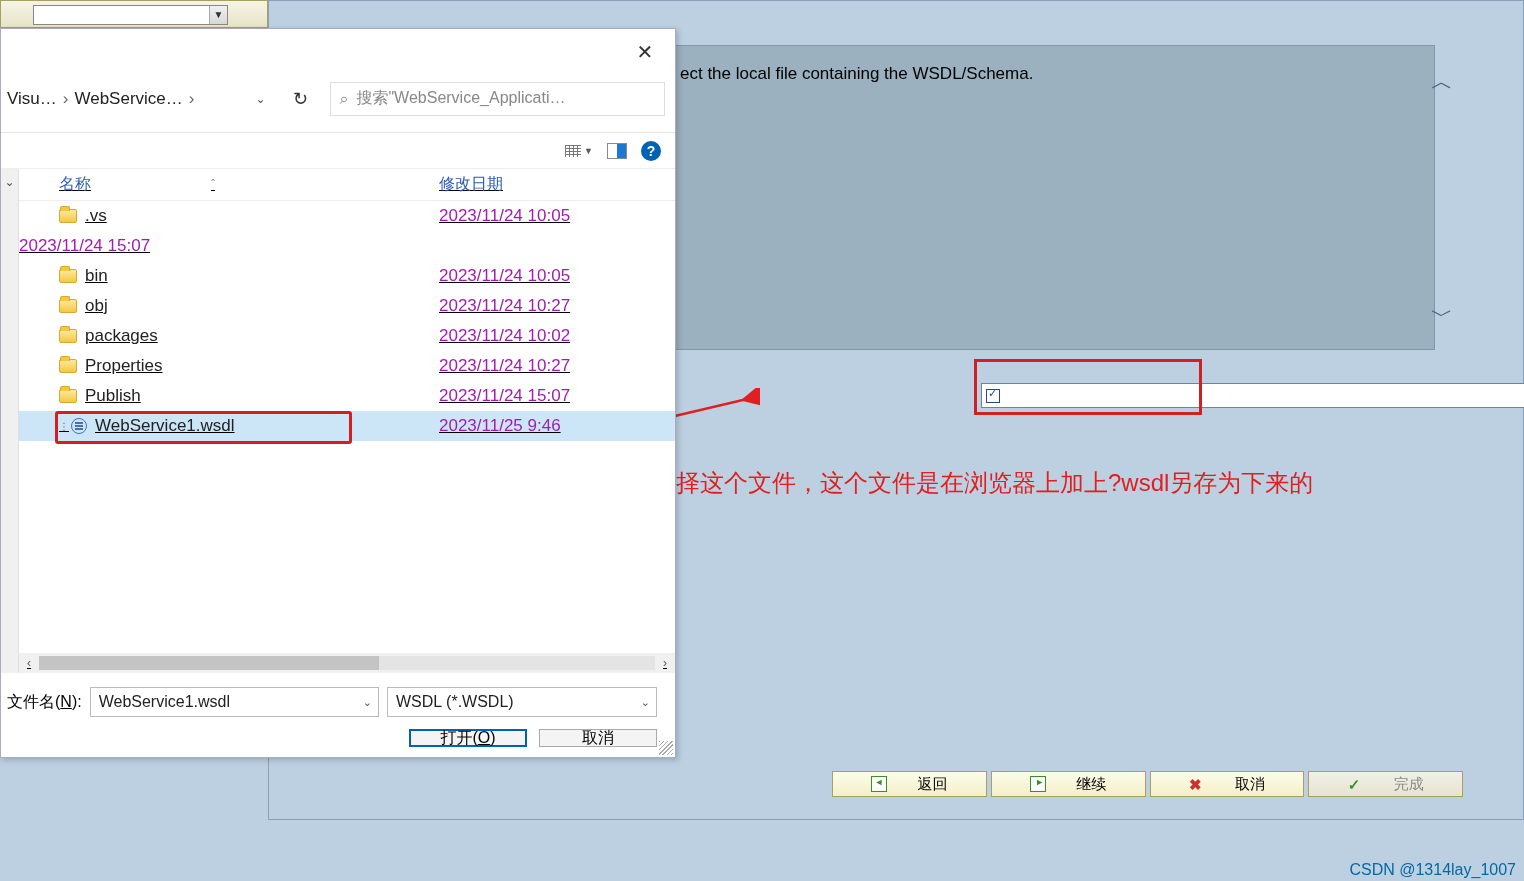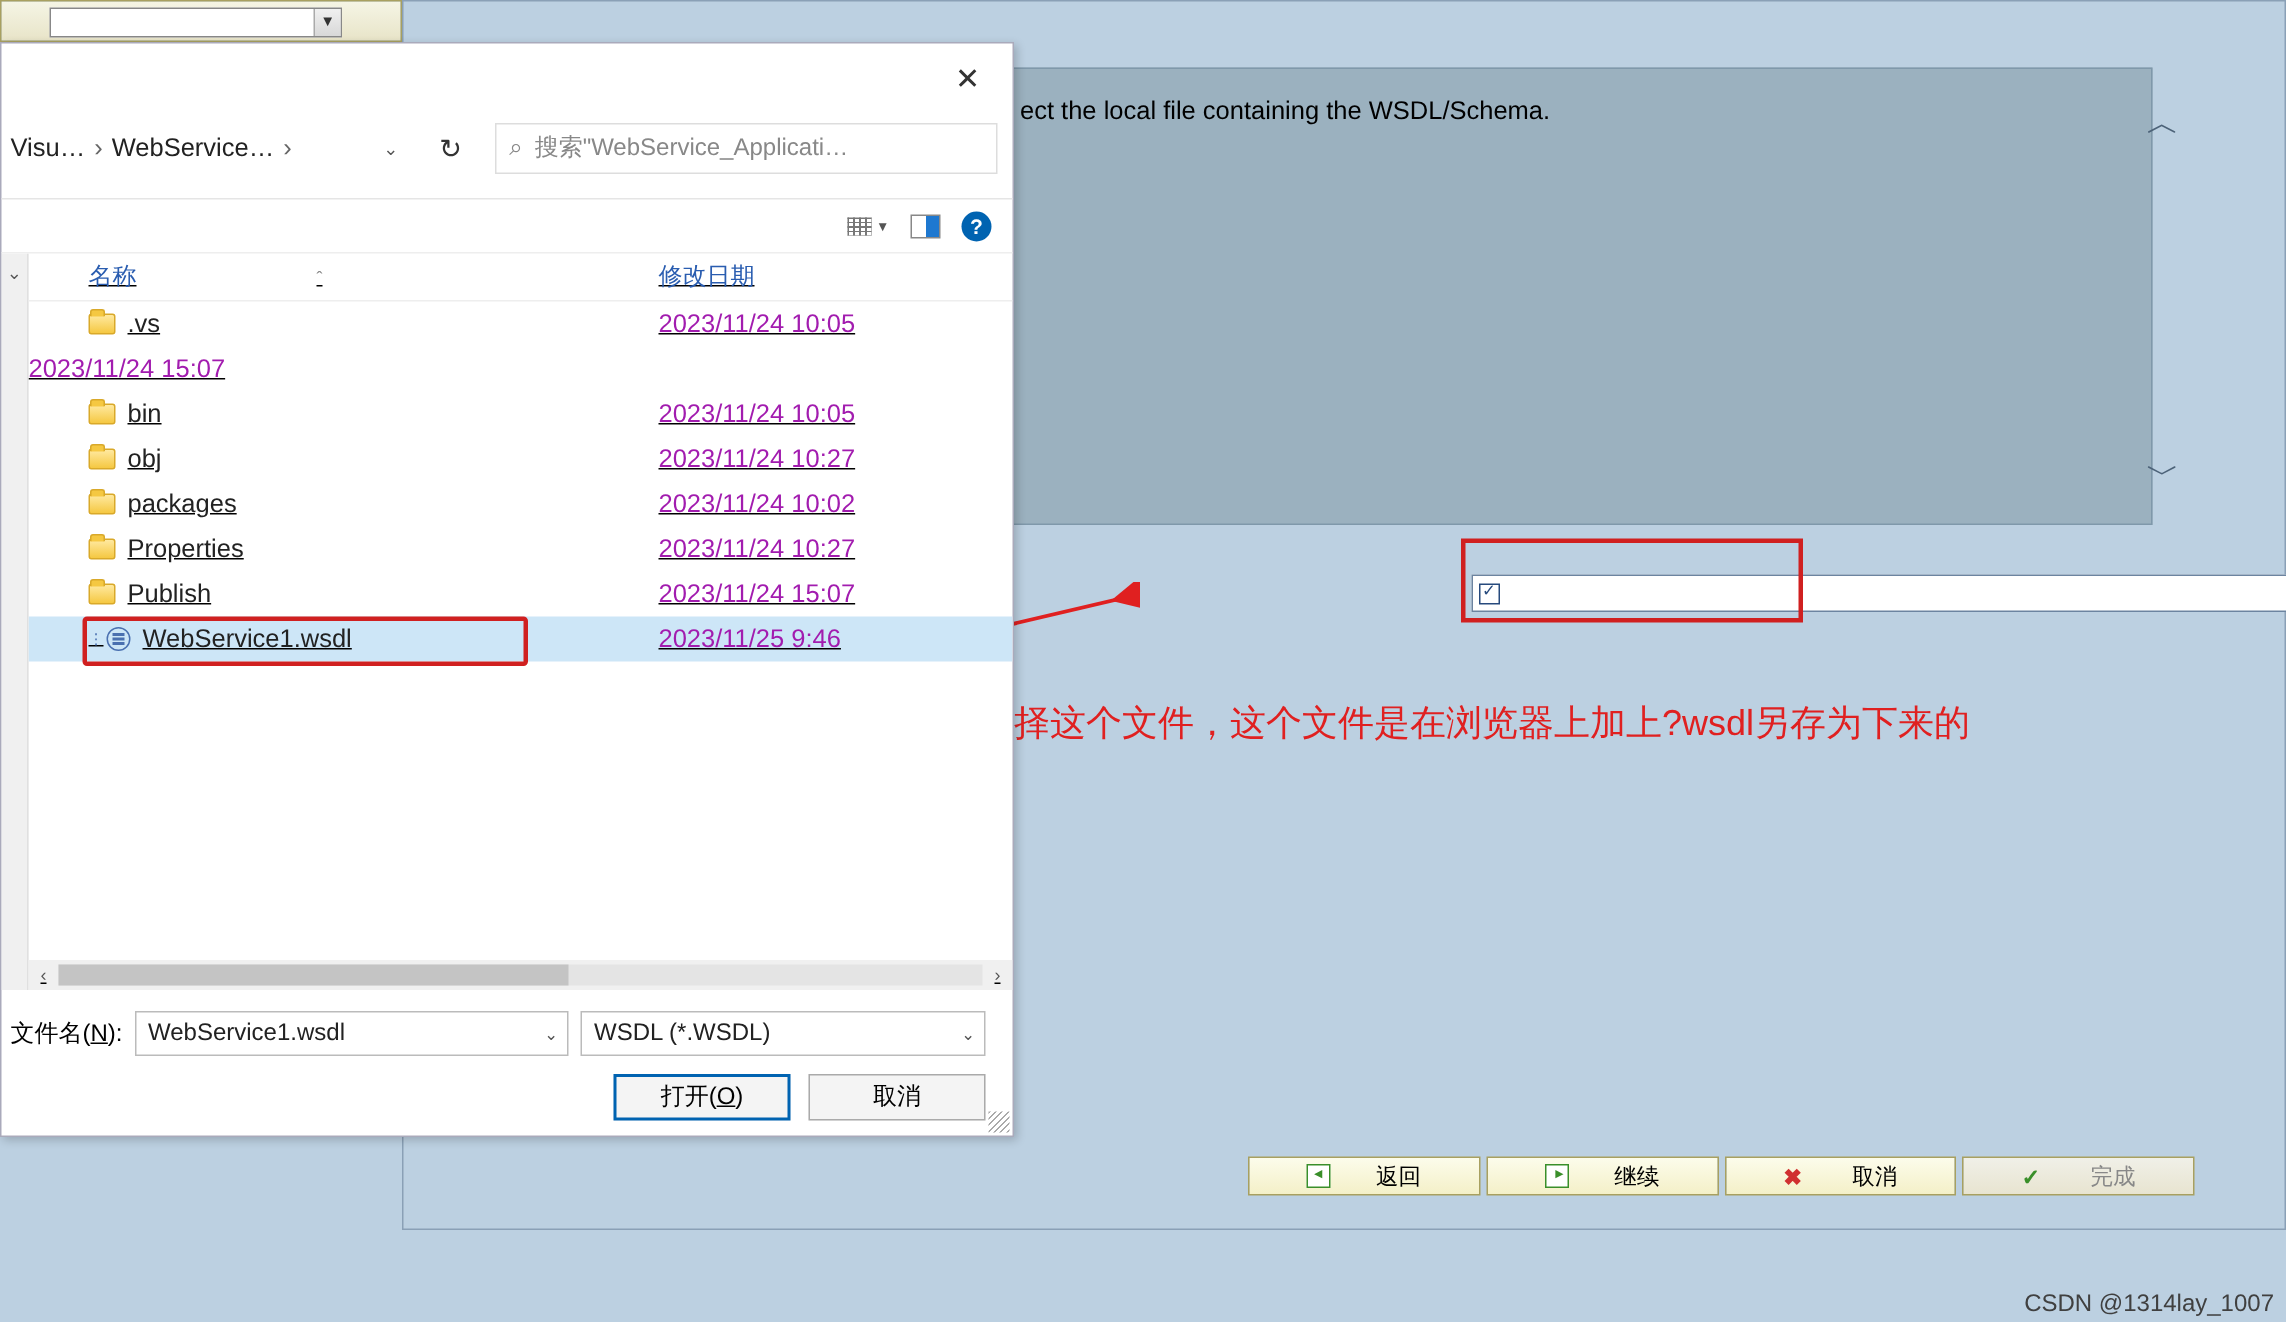--- a/index.html
+++ b/index.html
@@ -82,25 +82,25 @@
 
   .dlg-bottom { padding:14px 18px 10px 6px; display:flex; flex-direction:column; gap:12px; }
   .fn-row { display:flex; align-items:center; gap:8px; }
   .fn-label { font-size:16px; }
   .fn-label u { text-decoration:underline; }
   .fn-combo, .ft-combo { height:30px; border:1px solid #bbb; background:#fff; display:flex; align-items:center; padding:0 8px; font-size:16px; color:#222; position:relative; }
   .fn-combo { flex:1; }
   .ft-combo { width:270px; }
   .combo-arrow { position:absolute; right:6px; font-size:11px; color:#555; }
   .btn-row { display:flex; justify-content:flex-end; gap:12px; padding-right:0; }
-  .dlg-btn { width:118px; height:31px; border:1px solid #aaa; background:#f4f4f4; font-size:16px; display:flex; align-items:center; justify-content:center; }
+  .dlg-btn { width:118px; height:18px; border:1px solid #aaa; background:#f4f4f4; font-size:16px; display:flex; align-items:center; justify-content:center; }
   .dlg-btn.primary { border:2px solid #0063b1; }
   .resize-grip { position:absolute; right:2px; bottom:2px; width:14px; height:14px; background:repeating-linear-gradient(135deg,#aaa 0 1px,transparent 1px 3px); }
 
-  .watermark { position:absolute; right:8px; bottom:2px; color:#404040; font-size:16px; font-family:Arial; }
+  .watermark { position:absolute; right:8px; bottom:2px; color:#0369a1; font-size:16px; font-family:Arial; }
 </style>
 </head>
 <body>
 
 <div class="top-slice">
   <div class="top-combo">
     <span class="top-combo-arrow">▼</span>
   </div>
 </div>
 

